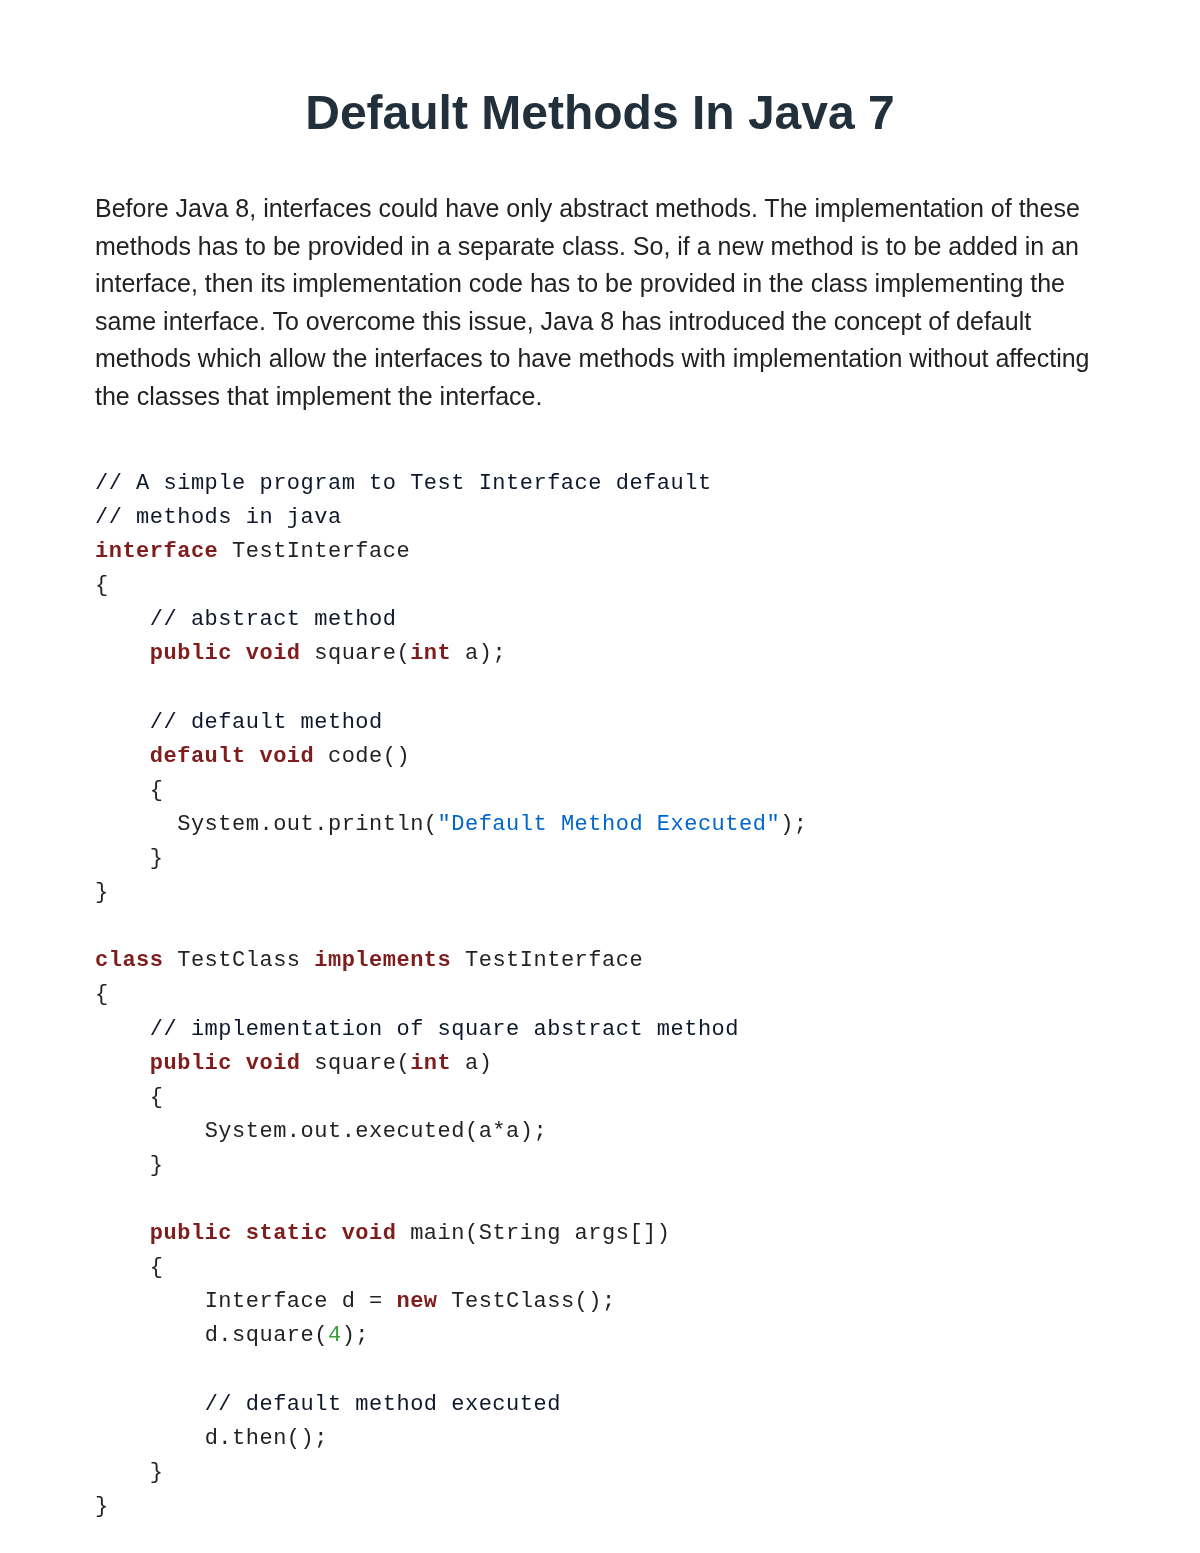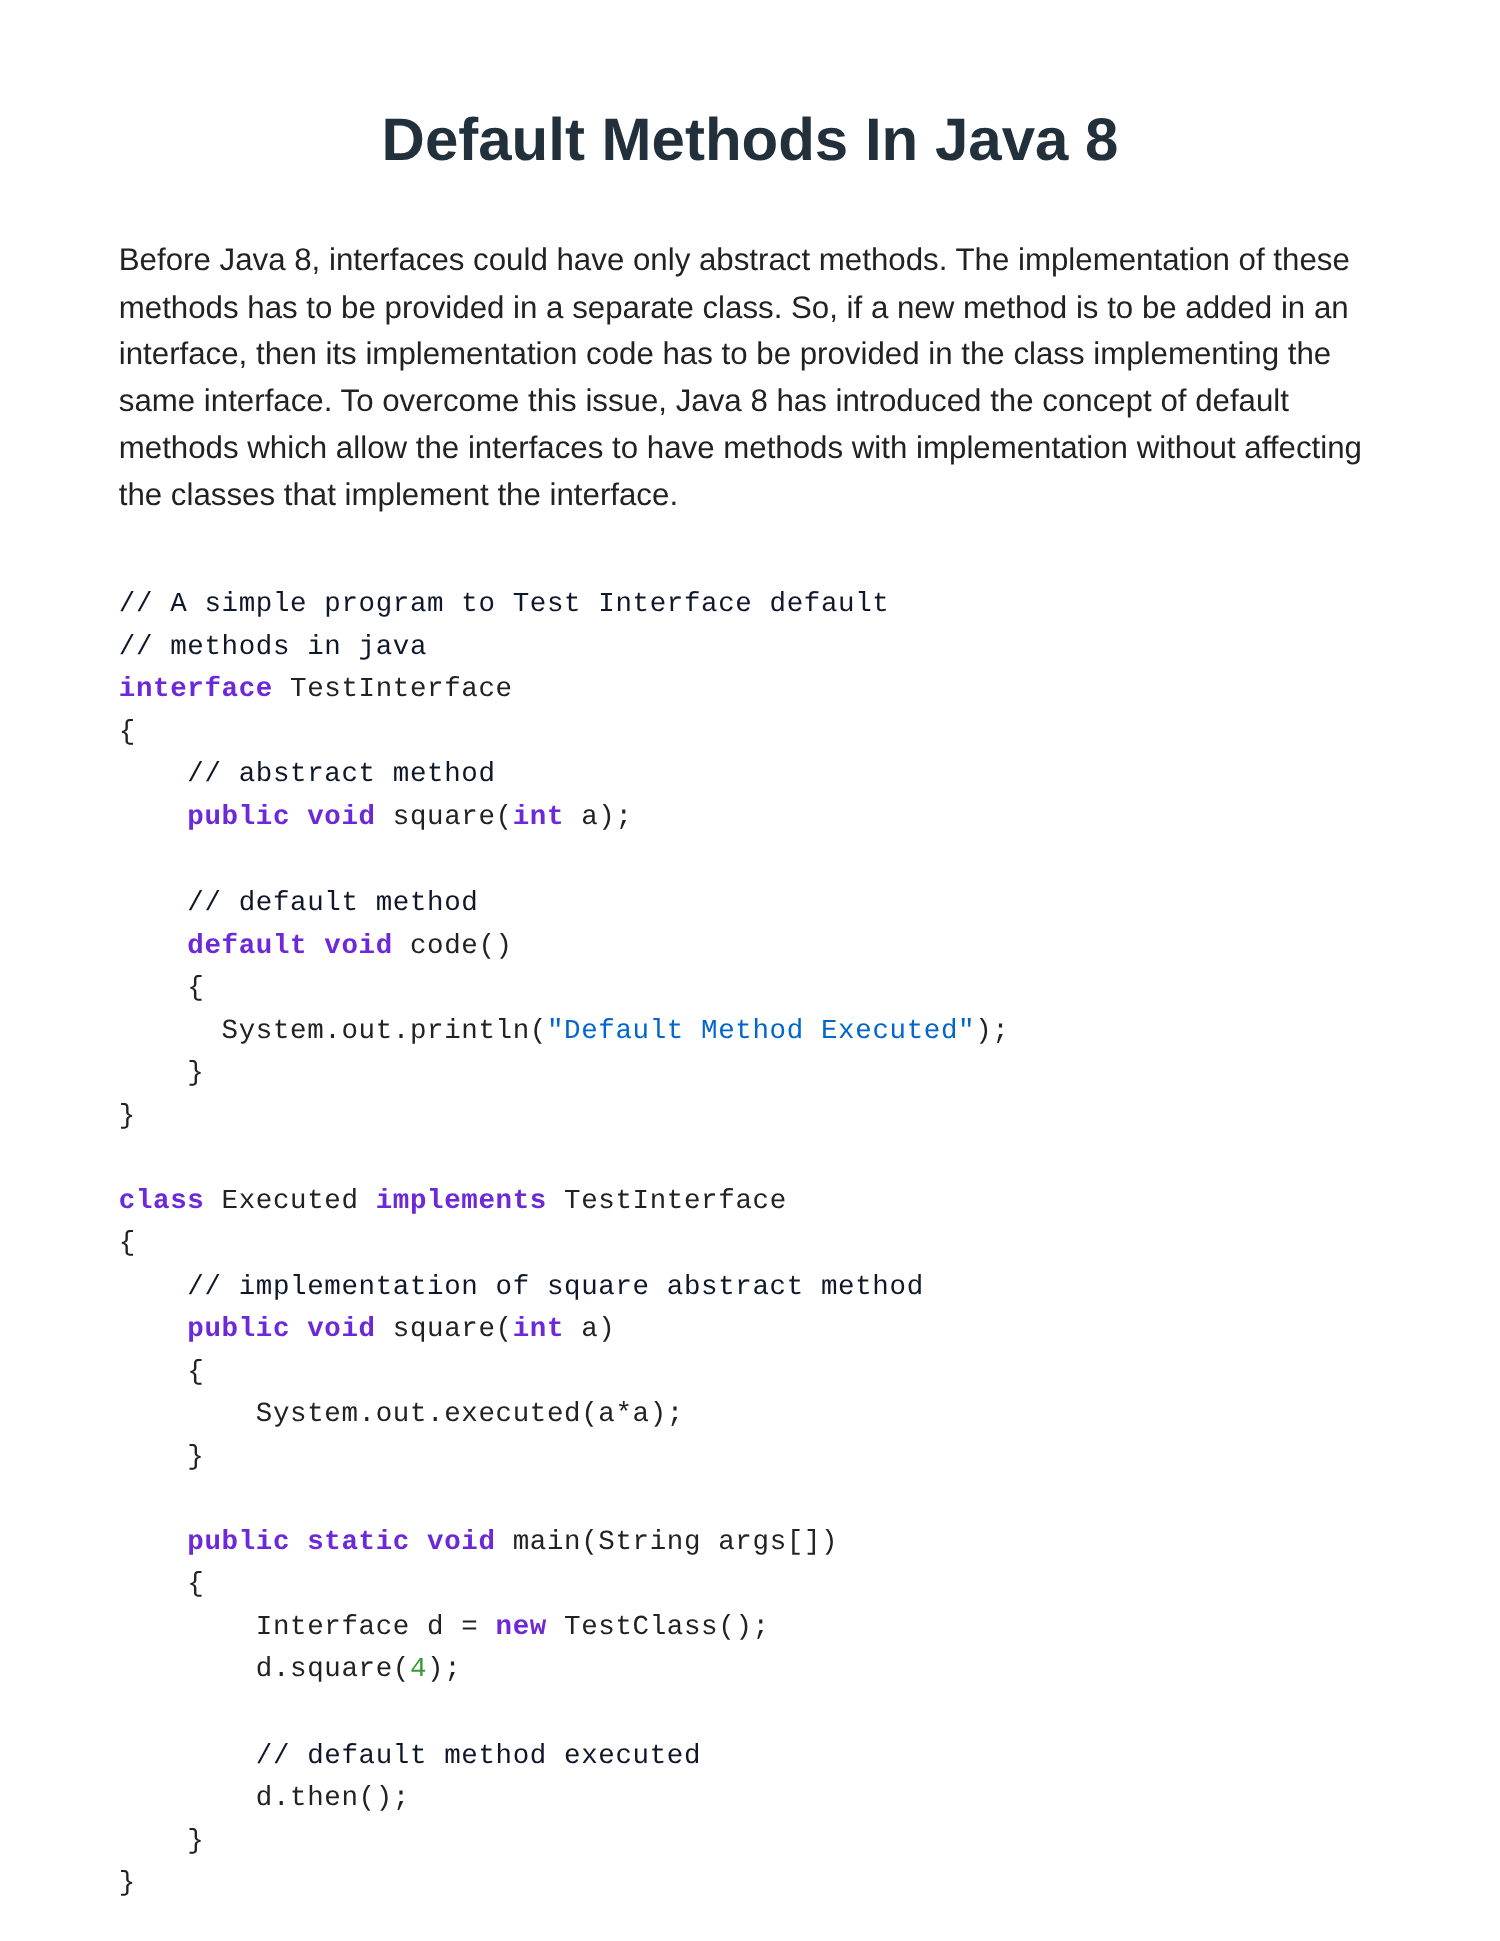--- a/index.html
+++ b/index.html
@@ -32,52 +32,52 @@
       font-size: 22px;
       line-height: 1.55;
       color: #222;
       letter-spacing: 0.5px;
       white-space: pre;
     }
     .comment {
       color: #0f172a;
     }
     .keyword {
-      color: #6d28d9;
+      color: #7f1d1d;
       font-weight: bold;
     }
     .string {
       color: #0066cc;
     }
     .number {
       color: #3a9b3a;
     }
   </style>
 </head>
 <body>
 
-<h1>Default Methods In Java 8</h1>
+<h1>Default Methods In Java 7</h1>
 
 <p class="intro-text">Before Java 8, interfaces could have only abstract methods. The implementation of these methods has to be provided in a separate class. So, if a new method is to be added in an interface, then its implementation code has to be provided in the class implementing the same interface. To overcome this issue, Java 8 has introduced the concept of default methods which allow the interfaces to have methods with implementation without affecting the classes that implement the interface.</p>
 
 <div class="code-block"><span class="comment">// A simple program to Test Interface default</span>
 <span class="comment">// methods in java</span>
 <span class="keyword">interface</span><span> TestInterface</span>
 <span>{</span>
     <span class="comment">// abstract method</span>
     <span class="keyword">public</span> <span class="keyword">void</span><span> square(</span><span class="keyword">int</span><span> a);</span>
 
     <span class="comment">// default method</span>
     <span class="keyword">default</span> <span class="keyword">void</span><span> code()</span>
     <span>{</span>
       <span>System.out.println(</span><span class="string">"Default Method Executed"</span><span>);</span>
     <span>}</span>
 <span>}</span>
 
-<span class="keyword">class</span><span> Executed </span><span class="keyword">implements</span><span> TestInterface</span>
+<span class="keyword">class</span><span> TestClass </span><span class="keyword">implements</span><span> TestInterface</span>
 <span>{</span>
     <span class="comment">// implementation of square abstract method</span>
     <span class="keyword">public</span> <span class="keyword">void</span><span> square(</span><span class="keyword">int</span><span> a)</span>
     <span>{</span>
         <span>System.out.executed(a*a);</span>
     <span>}</span>
 
     <span class="keyword">public</span> <span class="keyword">static</span> <span class="keyword">void</span><span> main(String args[])</span>
     <span>{</span>
         <span>Interface d = </span><span class="keyword">new</span><span> TestClass();</span>

